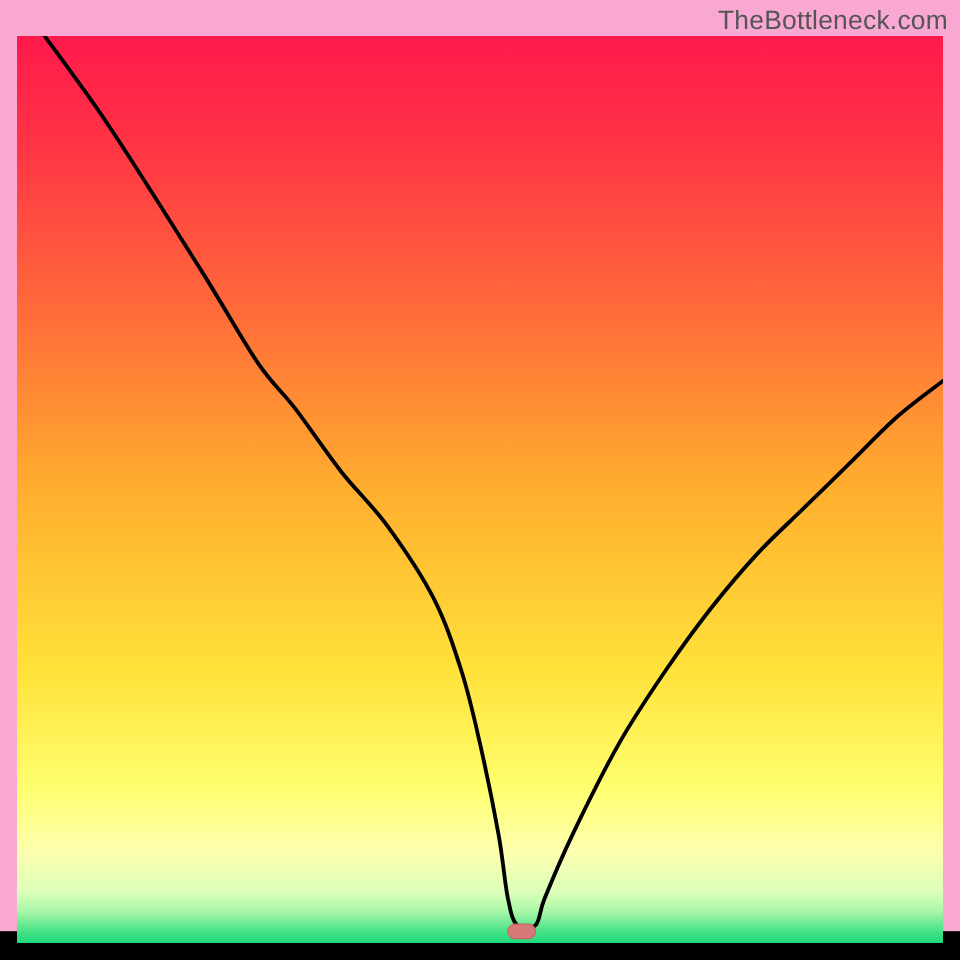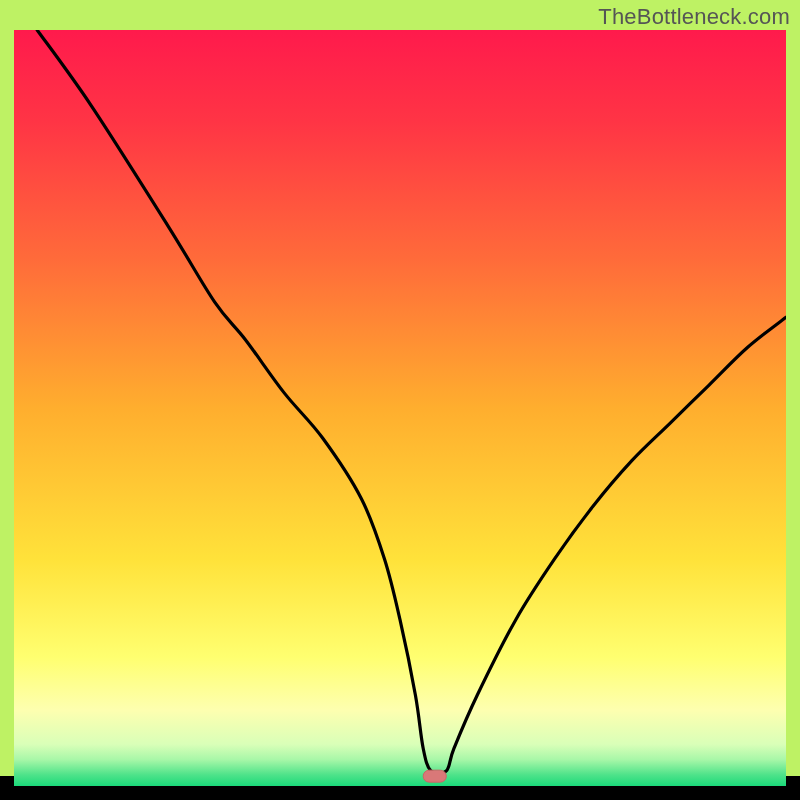--- a/index.html
+++ b/index.html
@@ -8,21 +8,21 @@
     width: 800px;
     height: 800px;
     background: #000;
     font-family: Arial, Helvetica, sans-serif;
     overflow: hidden;
   }
   .frame {
     position: relative;
     width: 800px;
     height: 776px;
-    background: #bef264;
+    background: #f9a8d4;
   }
   .watermark {
     position: absolute;
     top: 4px;
     right: 10px;
     color: #555;
     font-size: 22px;
     font-weight: 500;
     letter-spacing: 0.2px;
     user-select: none;

